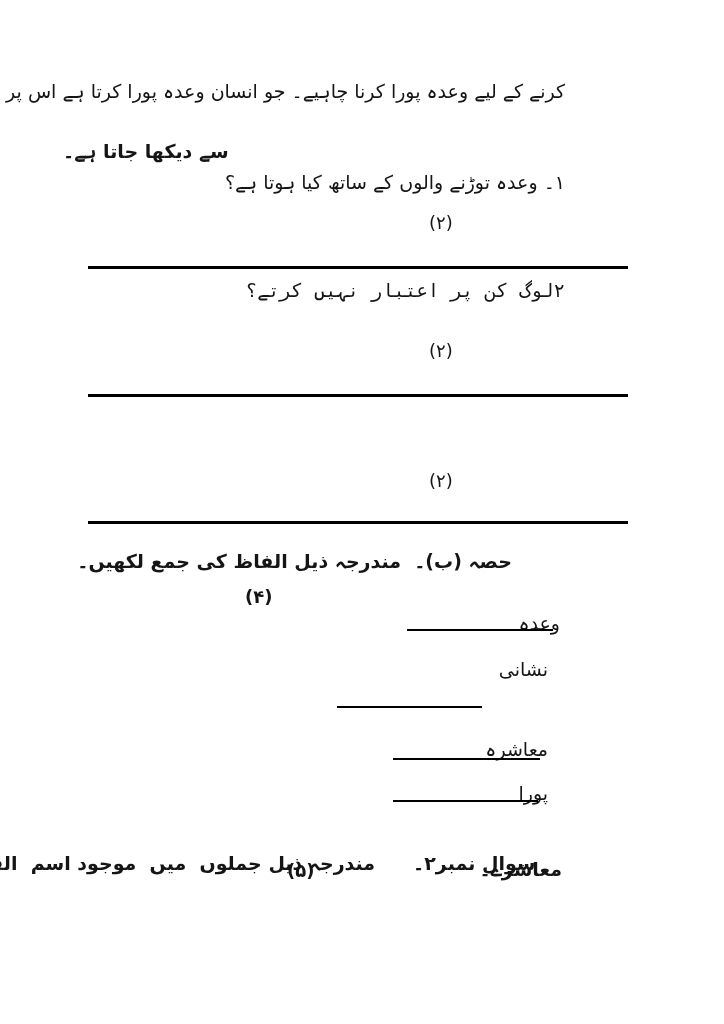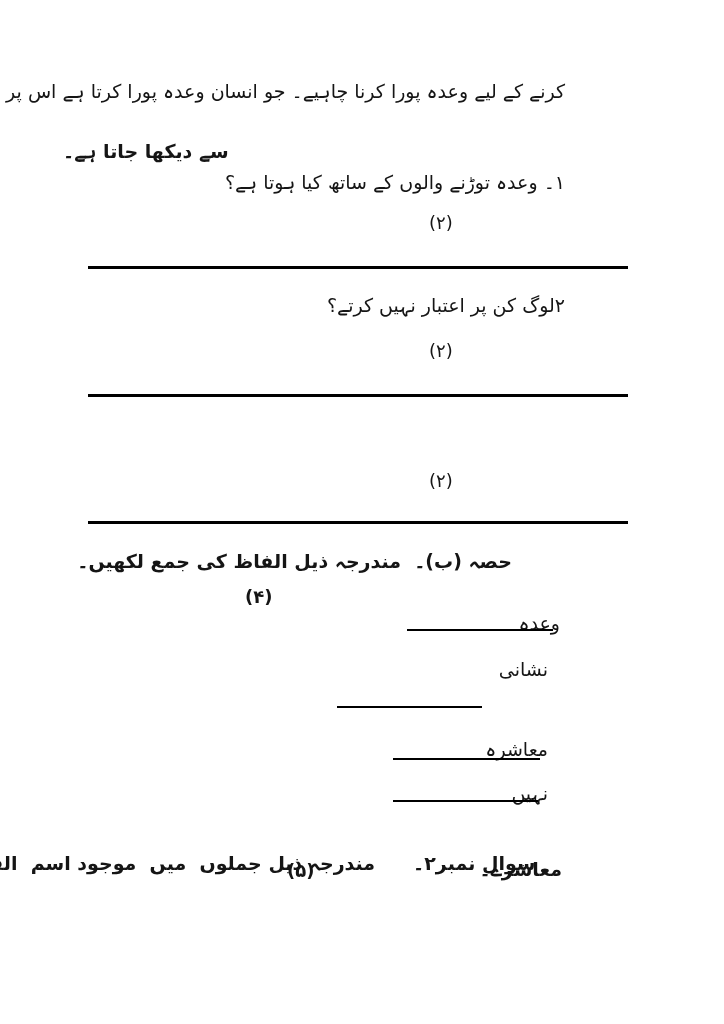--- a/index.html
+++ b/index.html
@@ -34,42 +34,42 @@
   <div class="t" style="top:78px;right:63px;">کرنے کے لیے وعدہ پورا کرنا چاہیے۔ جو انسان وعدہ پورا کرتا ہے اس پر باقی</div>
 
 
   <div class="t" style="top:138px;left:63px;font-weight:bold;">سے دیکھا جاتا ہے۔</div>
 
   <div class="t" style="top:169px;right:63px;">۱۔ وعدہ توڑنے والوں کے ساتھ کیا ہوتا ہے؟</div>
   <div class="t marks" style="top:210px;left:429px;">(۲)</div>
 
   <div class="hr" style="top:266px;left:88px;width:560px;"></div>
 
-  <div class="t" style="top:292px;right:63px;">۲لوگ کن پر اعتبار نہیں کرتے؟</div>
+  <div class="t" style="top:279px;right:63px;font-family:Liberation Mono, monospace;">۲لوگ کن پر اعتبار نہیں کرتے؟</div>
   <div class="t marks" style="top:338px;left:429px;">(۲)</div>
 
   <div class="hr" style="top:394px;left:88px;width:560px;"></div>
 
   <div class="t marks" style="top:468px;left:429px;">(۲)</div>
 
   <div class="hr" style="top:521px;left:88px;width:560px;"></div>
 
   <div class="t bold" style="top:548px;right:116px;">حصہ (ب)۔  مندرجہ ذیل الفاظ کی جمع لکھیں۔</div>
   <div class="t marks bold" style="top:584px;left:245px;">(۴)</div>
 
   <div class="t" style="top:610px;right:68px;">وعدہ</div>
   <div class="blank" style="top:629px;left:407px;width:146px;"></div>
 
   <div class="t" style="top:656px;right:80px;">نشانی</div>
   <div class="blank" style="top:706px;left:337px;width:145px;"></div>
 
   <div class="t" style="top:736px;right:80px;">معاشرہ</div>
   <div class="blank" style="top:758px;left:393px;width:147px;"></div>
 
-  <div class="t" style="top:780px;right:80px;">نہیں</div>
+  <div class="t" style="top:780px;right:80px;">پورا</div>
   <div class="blank" style="top:800px;left:393px;width:145px;"></div>
 
   <div class="t bold" style="top:824px;right:66px;">
     <span>سوال نمبر۲۔</span><span class="gap-sm"></span><span>مندرجہ ذیل جملوں  میں  موجود اسم  الفاظ تلاش کر</span>
   </div>
   <div class="t bold" style="top:856px;right:66px;">معاشرے۔</div>
   <div class="t marks bold" style="top:858px;left:287px;">(۵)</div>
 
 </div>
 

